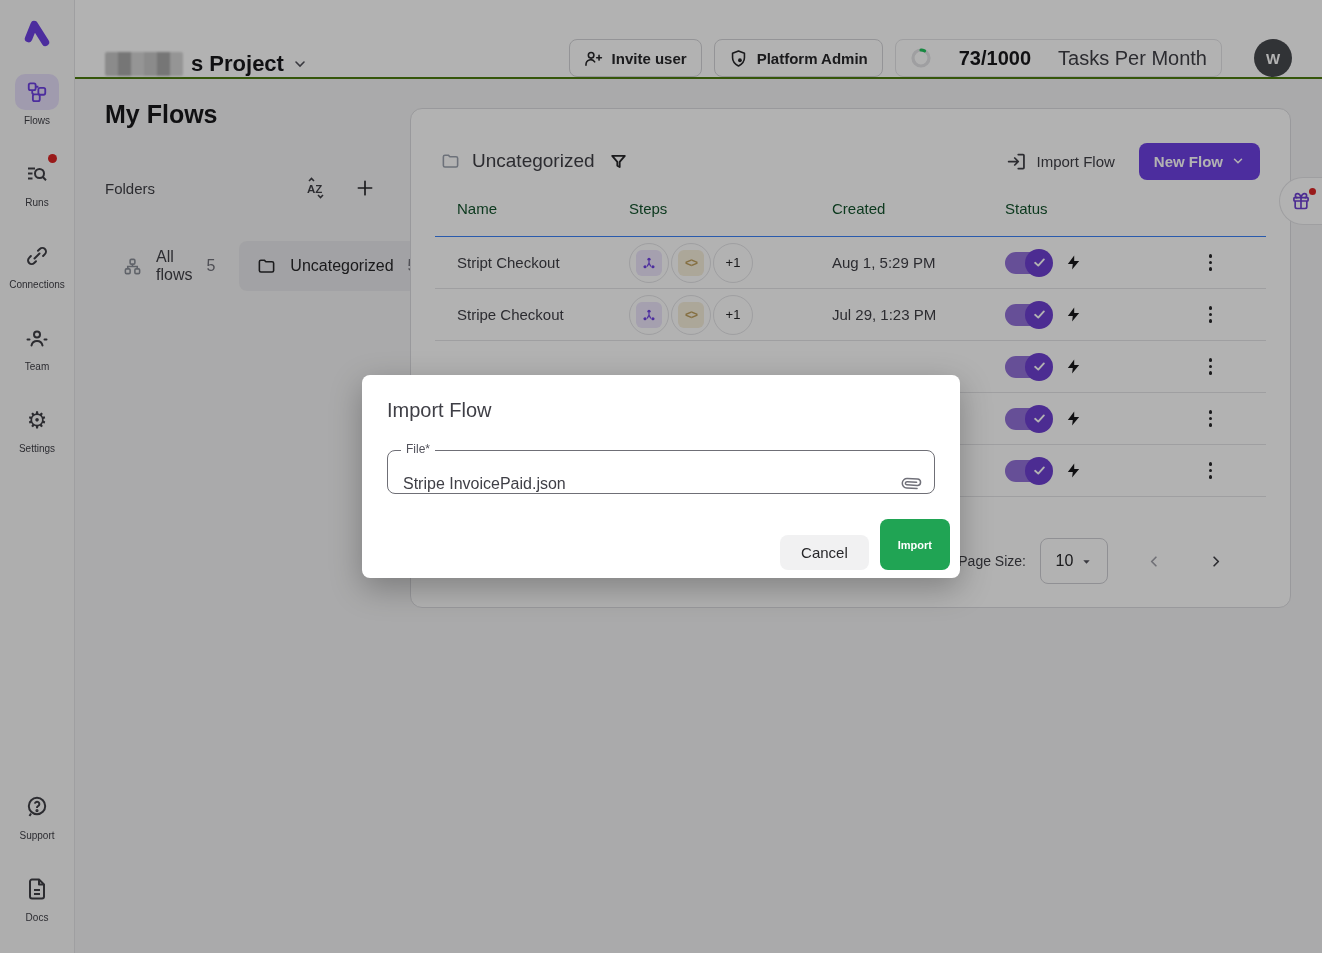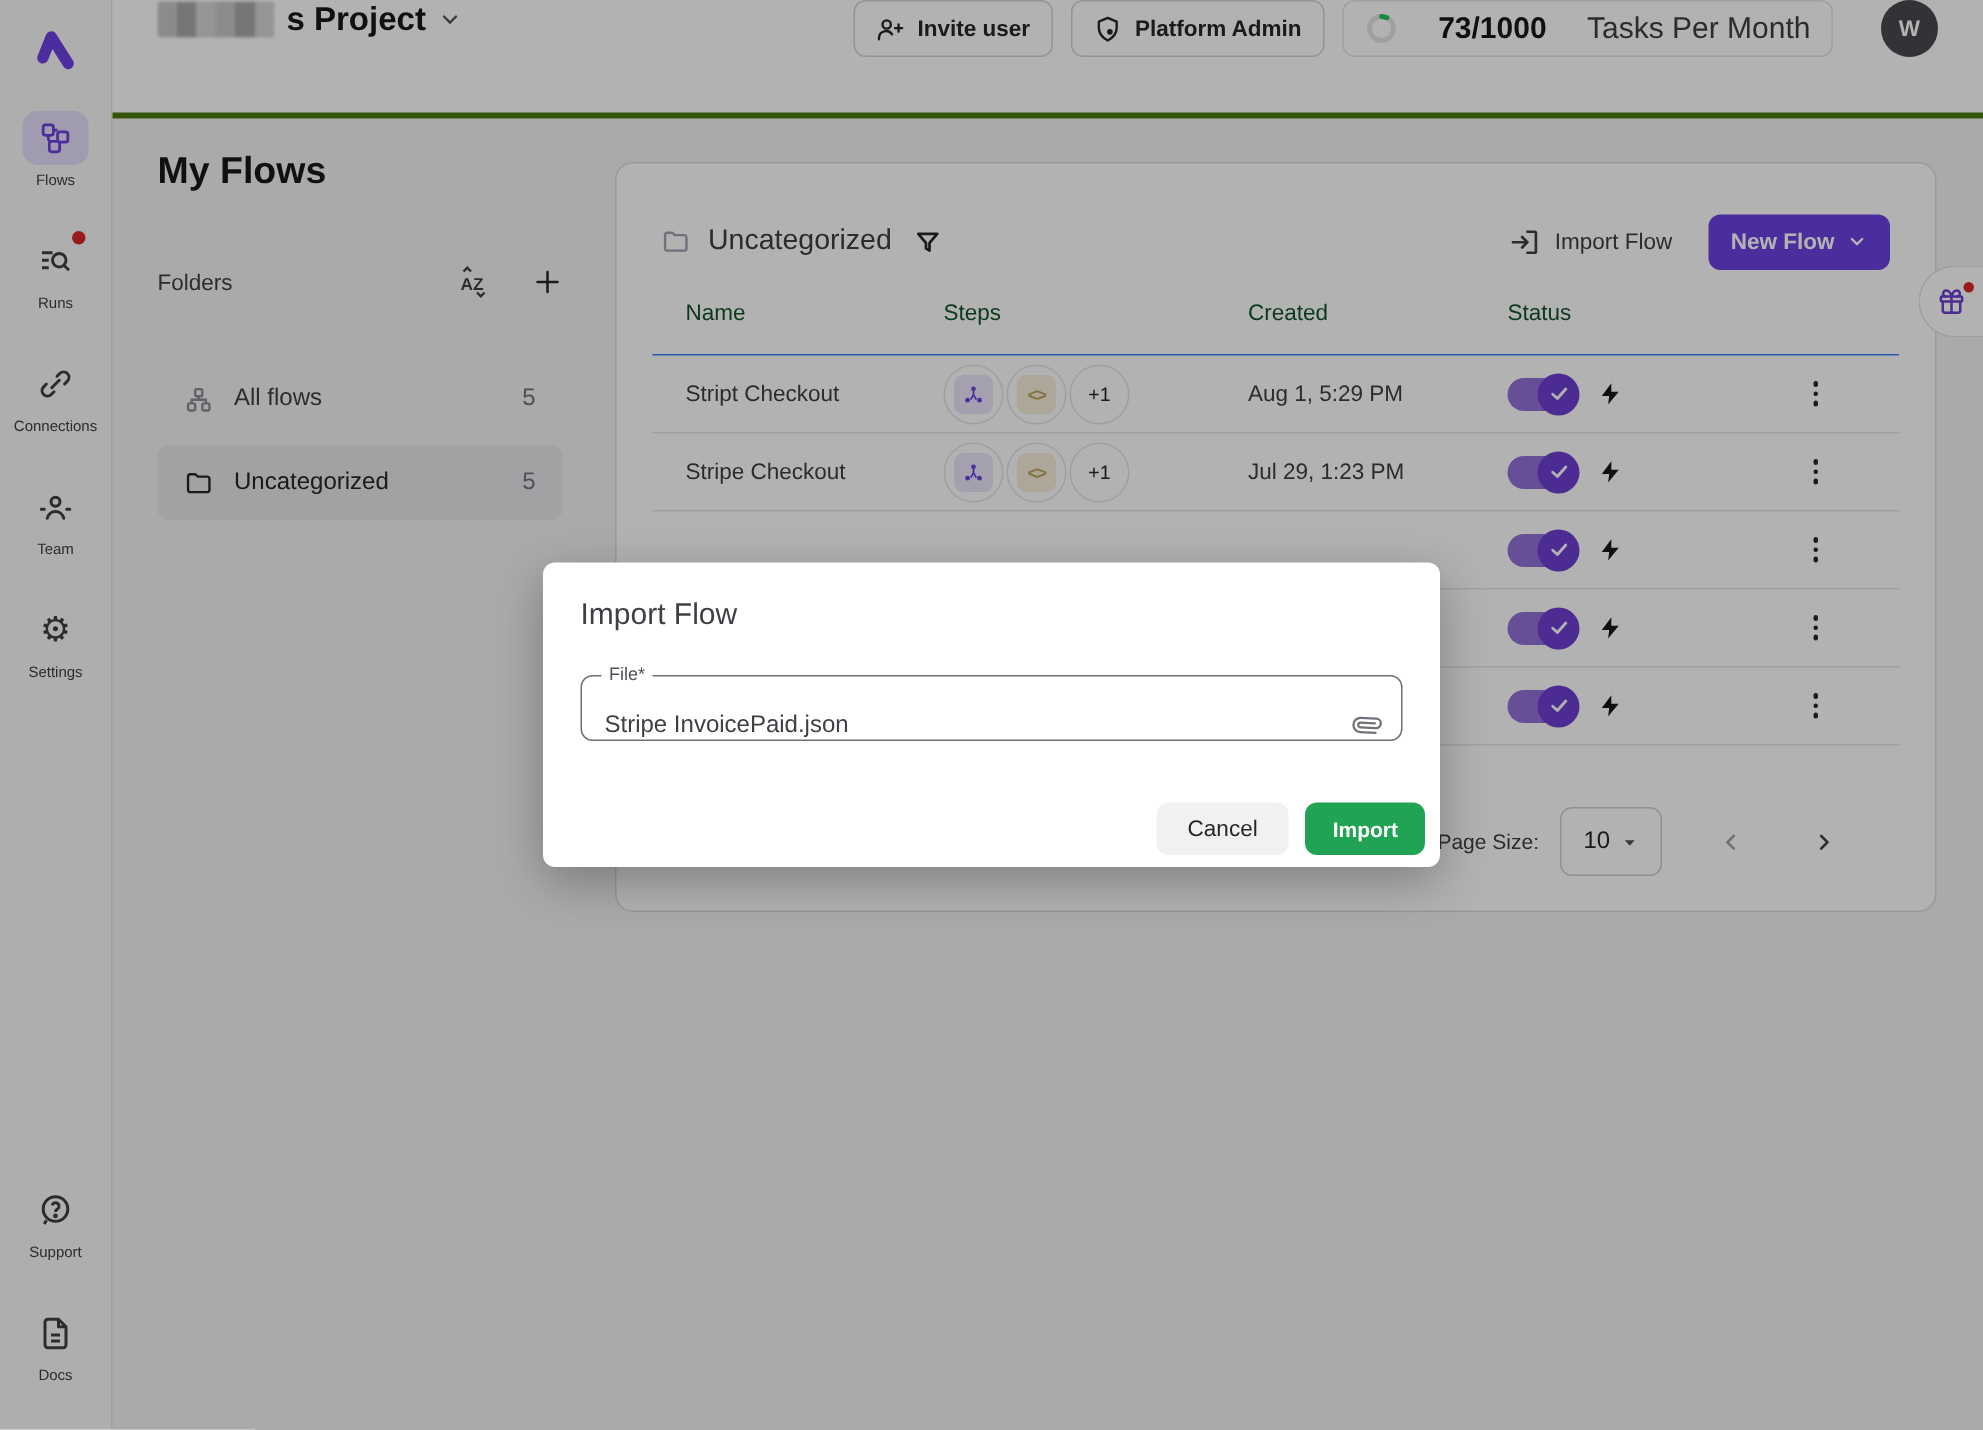--- a/index.html
+++ b/index.html
@@ -21,21 +21,21 @@
     align-items:center; justify-content:center; color:#3f3f46; position:relative; }
   .nav-item.active .icon-wrap { background:#e6defa; color:#6e41e2; }
   .nav-label { font-size:10px; color:#3f3f46; }
   .red-dot { position:absolute; top:-2px; right:2px; width:9px; height:9px; border-radius:50%;
     background:#dc2626; }
   .nav-spacer { flex:1; }
   .gear-glyph { font-family:"DejaVu Sans", sans-serif; font-size:23px; line-height:1; color:#3f3f46; }
 
   
   .topbar { position:absolute; left:75px; top:0; right:0; height:79px; background:#ffffff;
-    border-bottom:4px solid #4d7c0f; display:flex; align-items:flex-start; padding:0 30px; z-index:1; }
+    border-bottom:2px solid #4d7c0f; display:flex; align-items:flex-end; padding:0 30px; z-index:1; }
   .project-switcher { display:flex; align-items:center; gap:8px; cursor:pointer; }
   .blur-block { width:78px; height:24px; border-radius:2px; filter:blur(1px);
     background:
       repeating-linear-gradient(90deg,#c7c7c7 0 13px,#a9a9a9 13px 26px,#d6d6d6 26px 39px),
       repeating-linear-gradient(0deg,rgba(255,255,255,.25) 0 8px,rgba(0,0,0,.12) 8px 16px); }
   .project-name { font-size:22px; font-weight:700; color:#18181b; }
   .topbar-right { margin-left:auto; display:flex; align-items:center; gap:12px; }
   .tb-btn { height:38px; display:flex; align-items:center; gap:9px; padding:0 14px;
     background:#fff; border:1px solid #d4d4d8; border-radius:8px; font-size:15px; font-weight:600;
     color:#27272a; cursor:pointer; }
@@ -47,21 +47,21 @@
     display:flex; align-items:center; justify-content:center; font-size:15px; font-weight:700;
     margin-left:20px; cursor:pointer; }
 
   
   .folders-panel { position:absolute; left:105px; top:100px; width:270px; z-index:1; }
   .page-title { font-size:25px; font-weight:700; color:#18181b; }
   .folders-head { margin-top:48px; display:flex; align-items:center; }
   .folders-label { font-size:15px; color:#3f3f46; }
   .folders-head .sort { margin-left:auto; cursor:pointer; color:#3f3f46; }
   .folders-head .add { margin-left:28px; cursor:pointer; color:#27272a; }
-  .folder-list { margin-top:42px; display:flex; flex-direction:column; gap:6px; }
+  .folder-list { margin-top:42px; display:flex; flex-direction:row; gap:6px; }
   .folder-row { height:50px; display:flex; align-items:center; gap:14px; padding:0 18px;
     border-radius:8px; font-size:16px; color:#3f3f46; cursor:pointer; }
   .folder-row.selected { background:#e9e9ec; color:#27272a; }
   .folder-row .count { margin-left:auto; color:#71717a; }
 
   
   .card { position:absolute; left:410px; top:108px; width:881px; height:500px; background:#fff;
     border:1px solid #dcdce0; border-radius:12px; z-index:1; }
   .card-head { display:flex; align-items:center; margin:32px 30px 0 30px; height:40px; }
   .card-title { font-size:19px; font-weight:500; color:#3f3f46; margin-left:12px; }
@@ -126,22 +126,22 @@
   .field { position:relative; margin-top:28px; height:44px; border:1px solid #6f6f76;
     border-radius:8px; display:flex; align-items:flex-end; }
   .field-label { position:absolute; top:-9px; left:13px; background:#fff; padding:0 5px;
     font-size:12px; color:#52525b; }
   .field-value { font-size:16px; color:#3f3f46; padding-left:15px; flex:1; border:none;
     outline:none; background:transparent; font-family:inherit; }
   .paperclip { color:#71717a; padding-right:13px; cursor:pointer; }
   .modal-footer { position:absolute; right:10px; bottom:8px; display:flex; gap:11px;align-items:flex-end; }
   .btn-cancel { height:35px; padding:0 21px; background:#f1f1f2; border:none; border-radius:8px;
     font-size:15px; color:#27272a; cursor:pointer; font-family:inherit; }
-  .btn-import { height:35px; padding:0 18px; background:#20a454; border:none; border-radius:8px;
-    font-size:14px; font-weight:600; color:#fff; cursor:pointer; font-family:inherit; }
+  .btn-import { height:51px; padding:0 18px; background:#20a454; border:none; border-radius:8px;
+    font-size:11px; font-weight:600; color:#fff; cursor:pointer; font-family:inherit; }
 </style>
 </head>
 <body>
 
 <div class="stage">
 
   <aside class="sidebar">
     <div class="logo">
       <svg width="30" height="30" viewBox="0 0 32 32">
           <path d="M7 22 L13 7 L25 26" fill="none" stroke="#6e41e2" stroke-width="8" stroke-linecap="round" stroke-linejoin="round"></path>

